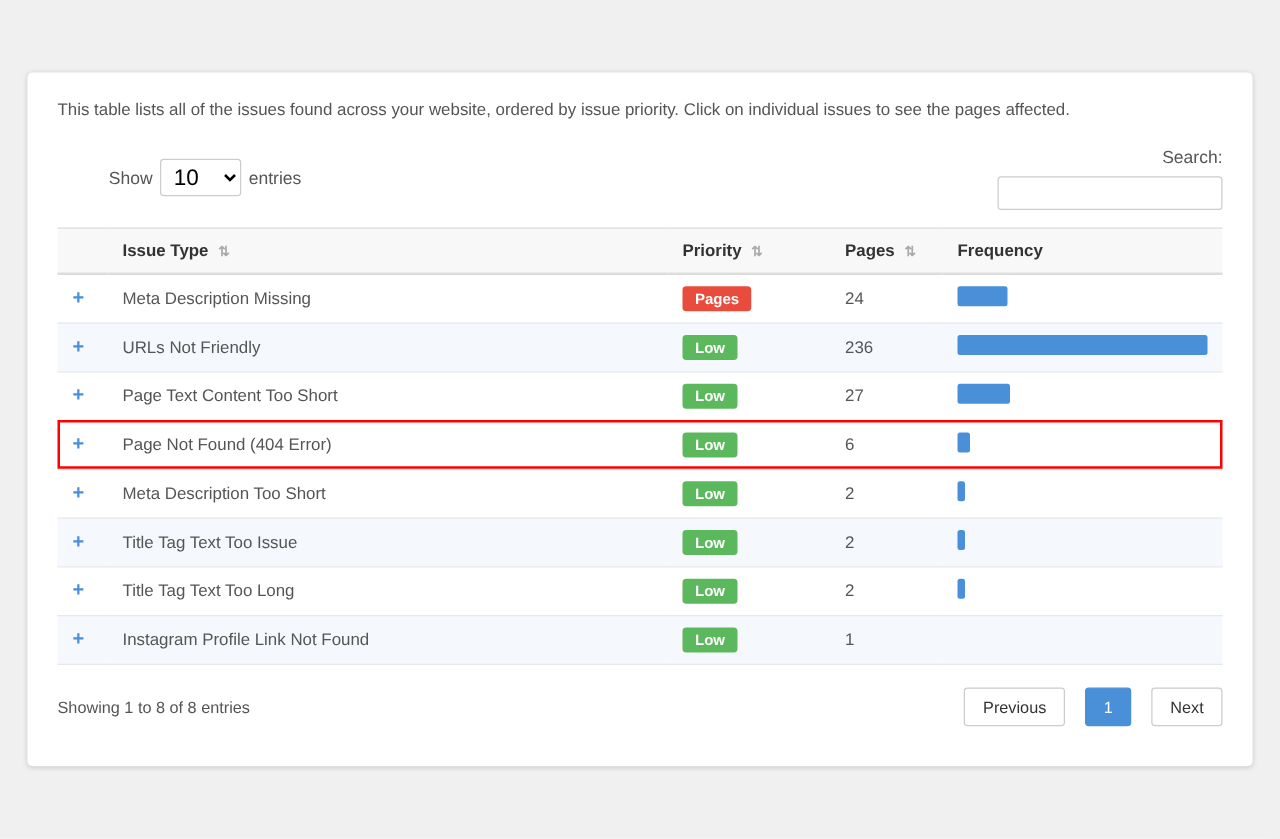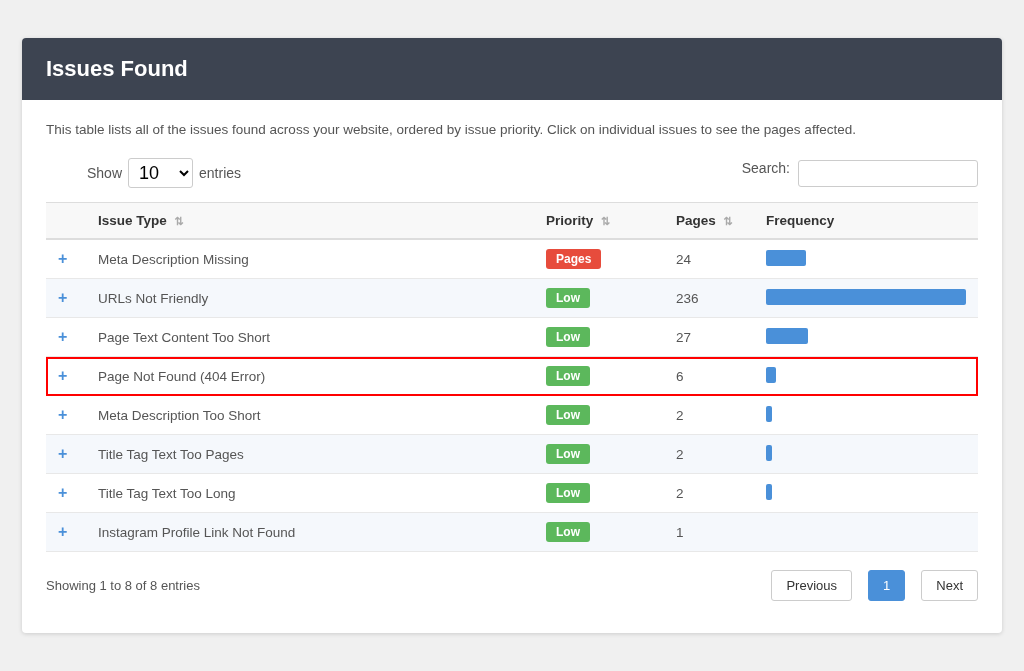--- a/index.html
+++ b/index.html
@@ -51,23 +51,24 @@
     }
     .show-entries select {
       border: 1px solid #ccc;
       border-radius: 3px;
       padding: 3px 6px;
       font-size: 18px;
       background: #fff;
     }
     .search-container {
       display: flex;
-      align-items: flex-start;
+      align-items: flex-end;
       gap: 8px;
       color: #555;
+      flex-direction: column;
     }
     .search-container input {
       border: 1px solid #ccc;
       border-radius: 3px;
       padding: 5px 8px;
       font-size: 13px;
       width: 180px;
     }
     table {
       width: 100%;
@@ -170,23 +171,20 @@
     .col-expand { width: 40px; }
     .col-issue { width: auto; }
     .col-priority { width: 130px; }
     .col-pages { width: 90px; }
     .col-frequency { width: 220px; }
   </style>
 </head>
 <body>
 
 <div class="container">
-  <div class="header">
-    <span>Issues Found</span>
-  </div>
   <div class="content">
     <p class="description">This table lists all of the issues found across your website, ordered by issue priority. Click on individual issues to see the pages affected.</p>
 
     <div class="table-controls">
       <div class="show-entries">
         <span>Show</span>
         <select>
           <option>10</option>
           <option>25</option>
           <option>50</option>
@@ -249,21 +247,21 @@
           </tr>
           <tr>
             <td><span class="expand-btn">+</span></td>
             <td>Meta Description Too Short</td>
             <td><span class="badge badge-low">Low</span></td>
             <td>2</td>
             <td><span class="freq-bar" style="width: 6px;"></span></td>
           </tr>
           <tr>
             <td><span class="expand-btn">+</span></td>
-            <td>Title Tag Text Too Pages</td>
+            <td>Title Tag Text Too Issue</td>
             <td><span class="badge badge-low">Low</span></td>
             <td>2</td>
             <td><span class="freq-bar" style="width: 6px;"></span></td>
           </tr>
           <tr>
             <td><span class="expand-btn">+</span></td>
             <td>Title Tag Text Too Long</td>
             <td><span class="badge badge-low">Low</span></td>
             <td>2</td>
             <td><span class="freq-bar" style="width: 6px;"></span></td>

